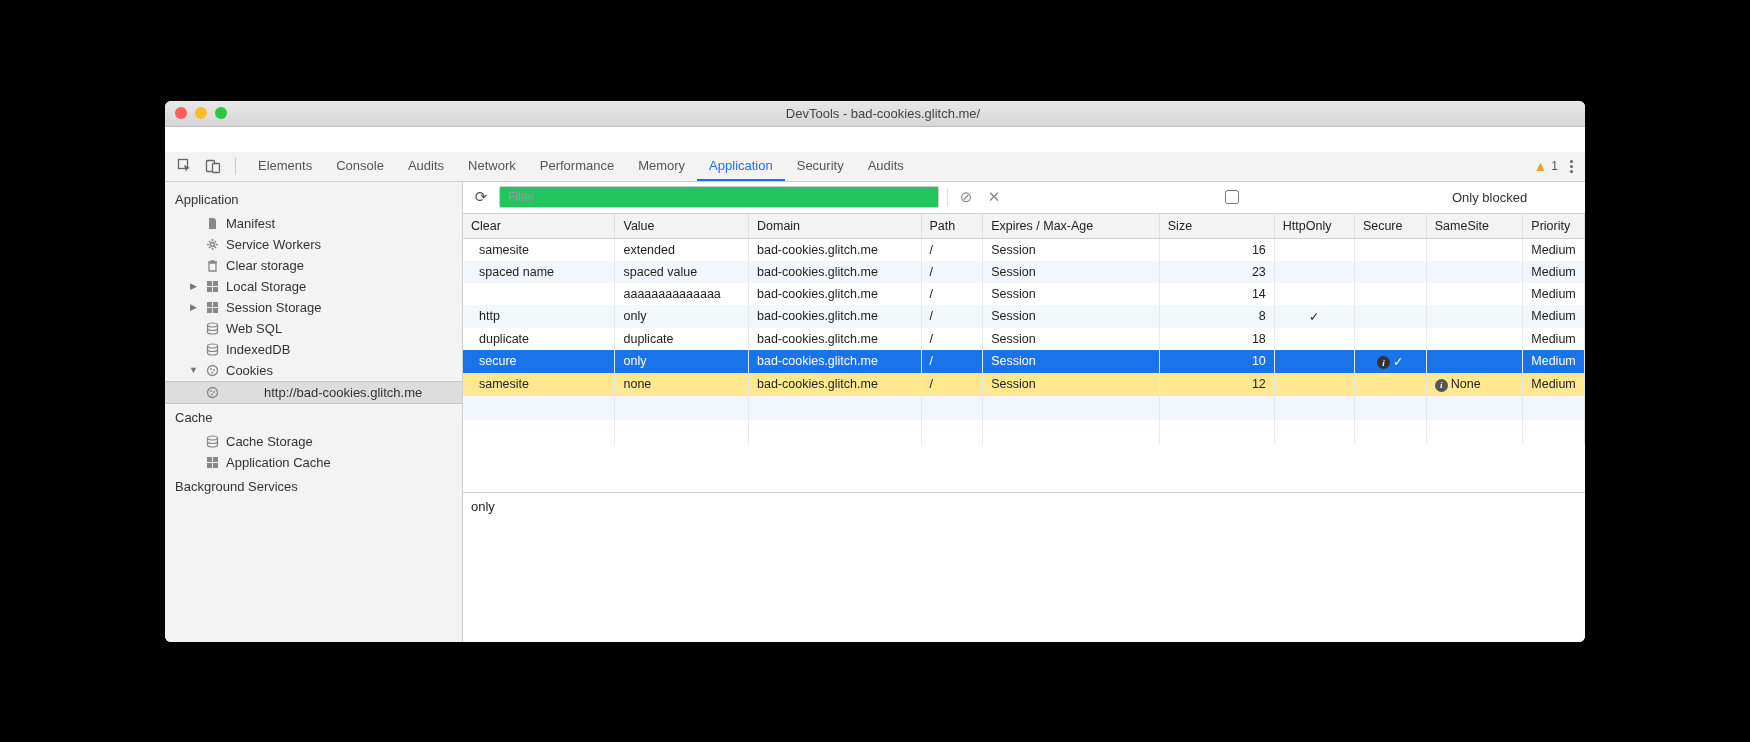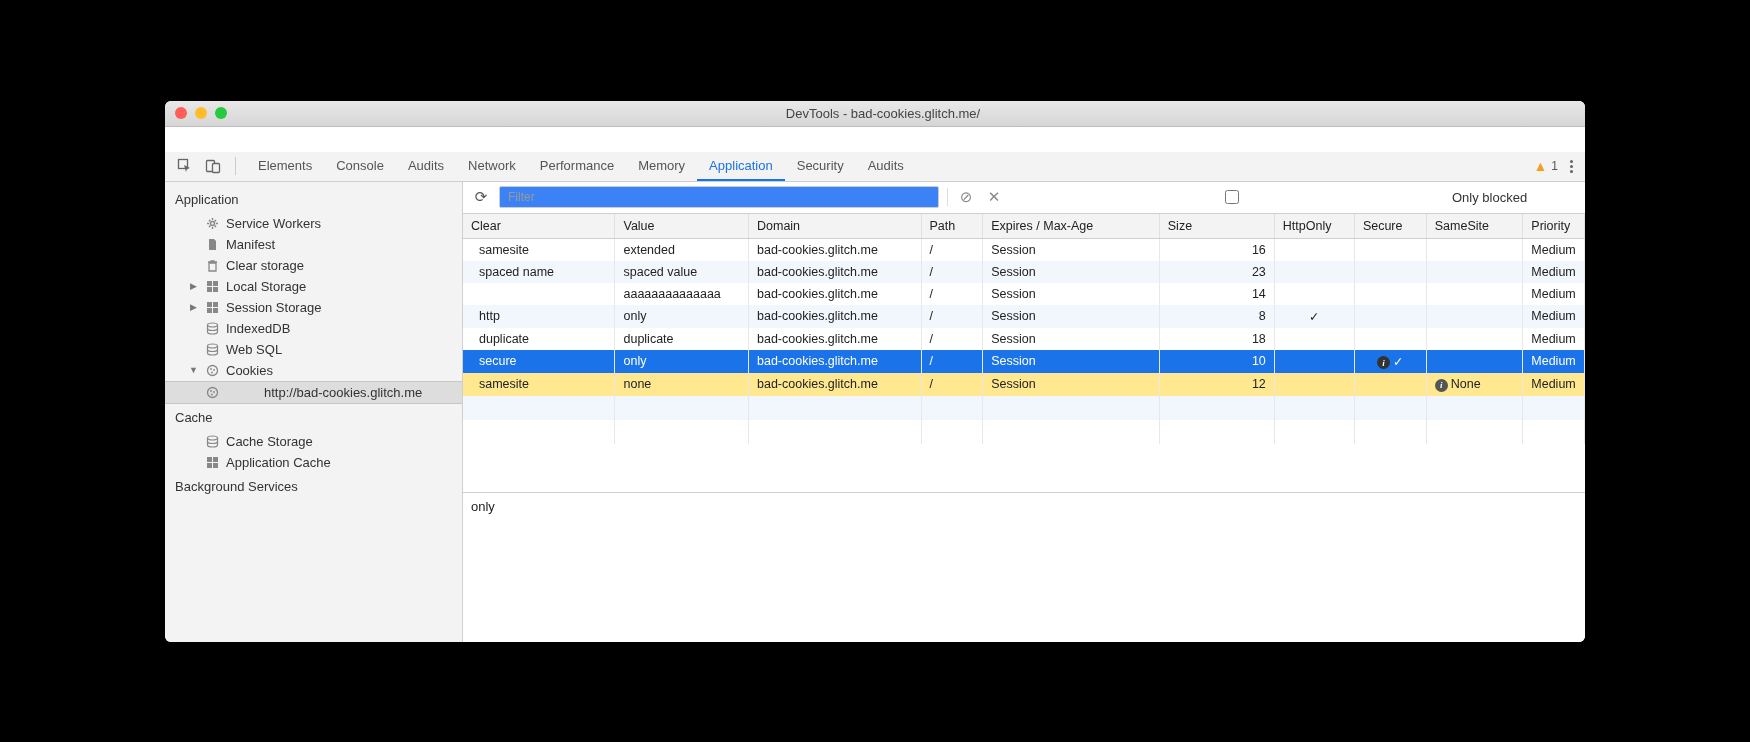--- a/index.html
+++ b/index.html
@@ -84,21 +84,21 @@
 .sb-icon { width: 14px; height: 14px; display: inline-flex; align-items: center; justify-content: center; color: #6e6e6e; }
 
 .main { flex: 1; display: flex; flex-direction: column; }
 .filterbar {
   height: 32px; display: flex; align-items: center; padding: 0 8px; gap: 8px;
   border-bottom: 1px solid #cfcfcf; background: #fff;
 }
 .filterbar .reload { color: #555; cursor: pointer; width: 20px; text-align: center; font-size: 15px; }
 .filterbar input {
   flex: 0 0 440px; height: 22px; padding: 0 8px; border: 1px solid #ccc;
-  border-radius: 2px; font-size: 12px; color: #333; background: #3b82f6;
+  border-radius: 2px; font-size: 12px; color: #333; background: #22c55e;
 }
 .filterbar input::placeholder { color: #999; }
 .filterbar .vdiv { width: 1px; height: 18px; background: #ddd; }
 .filterbar .ico { color: #888; cursor: pointer; font-size: 15px; width: 20px; text-align: center; }
 .filterbar label { display: flex; align-items: center; font-size: 13px; color: #333; }
 .filterbar input[type=checkbox] { width: 14px; height: 14px; }
 
 .table-wrap { flex: 1; overflow: auto; background: #fff; }
 table { width: 100%; border-collapse: collapse; table-layout: fixed; }
 th {
@@ -184,34 +184,34 @@
     </div>
   </div>
 
   <div class="body">
     <div class="sidebar" id="sidebar">
         <div class="sb-section-title">Application</div>
         <div class="sb-item">
           <span class="arrow empty">▶</span>
           <span class="sb-icon">
             <svg width="13" height="13" viewBox="0 0 13 13">
+              <path d="M3 1h5l2 2v9H3z" fill="#888"></path>
+            </svg>
+          </span>
+          <span>Manifest</span>
+        </div>
+        <div class="sb-item">
+          <span class="arrow empty">▶</span>
+          <span class="sb-icon">
+            <svg width="13" height="13" viewBox="0 0 13 13">
               <circle cx="6.5" cy="6.5" r="2" fill="none" stroke="#888" stroke-width="1.5"></circle>
               <path d="M6.5 1v2M6.5 10v2M1 6.5h2M10 6.5h2M3 3l1.4 1.4M8.6 8.6L10 10M10 3l-1.4 1.4M4.4 8.6L3 10" stroke="#888" stroke-width="1.5"></path>
             </svg>
           </span>
           <span>Service Workers</span>
-        </div>
-        <div class="sb-item">
-          <span class="arrow empty">▶</span>
-          <span class="sb-icon">
-            <svg width="13" height="13" viewBox="0 0 13 13">
-              <path d="M3 1h5l2 2v9H3z" fill="#888"></path>
-            </svg>
-          </span>
-          <span>Manifest</span>
         </div>
         <div class="sb-item">
           <span class="arrow empty">▶</span>
           <span class="sb-icon">
             <svg width="13" height="13" viewBox="0 0 13 13">
               <path d="M3 4h7v8H3z M2 3h9 M5 3V2h3v1" fill="none" stroke="#888" stroke-width="1.3"></path>
             </svg>
           </span>
           <span>Clear storage</span>
         </div>
@@ -241,32 +241,32 @@
         </div>
         <div class="sb-item">
           <span class="arrow empty">▶</span>
           <span class="sb-icon">
             <svg width="13" height="13" viewBox="0 0 13 13">
               <ellipse cx="6.5" cy="3" rx="5" ry="2" fill="none" stroke="#888" stroke-width="1.2"></ellipse>
               <path d="M1.5 3v7c0 1.1 2.2 2 5 2s5-.9 5-2V3" fill="none" stroke="#888" stroke-width="1.2"></path>
               <path d="M1.5 6.5c0 1.1 2.2 2 5 2s5-.9 5-2" fill="none" stroke="#888" stroke-width="1.2"></path>
             </svg>
           </span>
-          <span>IndexedDB</span>
+          <span>Web SQL</span>
         </div>
         <div class="sb-item">
           <span class="arrow empty">▶</span>
           <span class="sb-icon">
             <svg width="13" height="13" viewBox="0 0 13 13">
               <ellipse cx="6.5" cy="3" rx="5" ry="2" fill="none" stroke="#888" stroke-width="1.2"></ellipse>
               <path d="M1.5 3v7c0 1.1 2.2 2 5 2s5-.9 5-2V3" fill="none" stroke="#888" stroke-width="1.2"></path>
               <path d="M1.5 6.5c0 1.1 2.2 2 5 2s5-.9 5-2" fill="none" stroke="#888" stroke-width="1.2"></path>
             </svg>
           </span>
-          <span>Web SQL</span>
+          <span>IndexedDB</span>
         </div>
         <div class="sb-item">
           <span class="arrow">▼</span>
           <span class="sb-icon">
             <svg width="13" height="13" viewBox="0 0 13 13">
               <circle cx="6.5" cy="6.5" r="5" fill="none" stroke="#888" stroke-width="1.3"></circle>
               <circle cx="5" cy="5" r="0.9" fill="#888"></circle>
               <circle cx="8" cy="6" r="0.9" fill="#888"></circle>
               <circle cx="6" cy="8.5" r="0.9" fill="#888"></circle>
             </svg>

